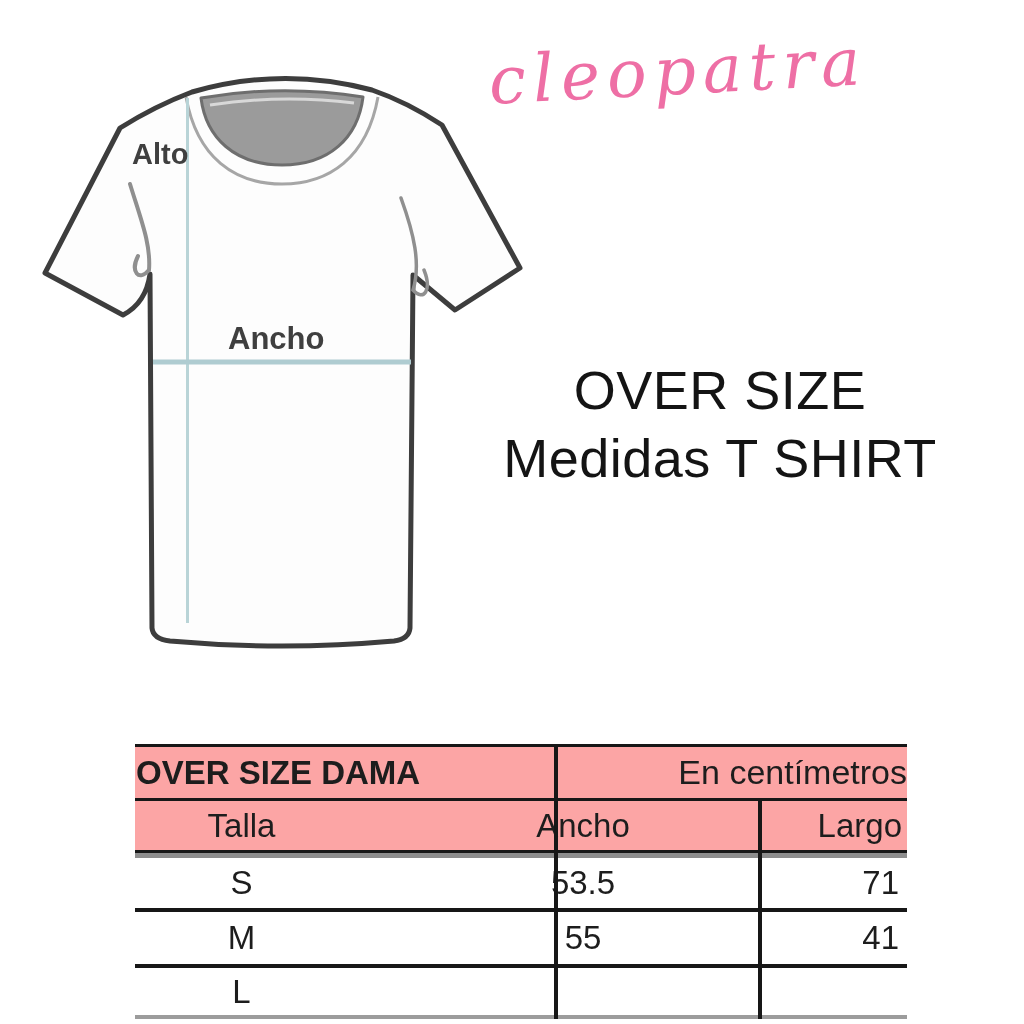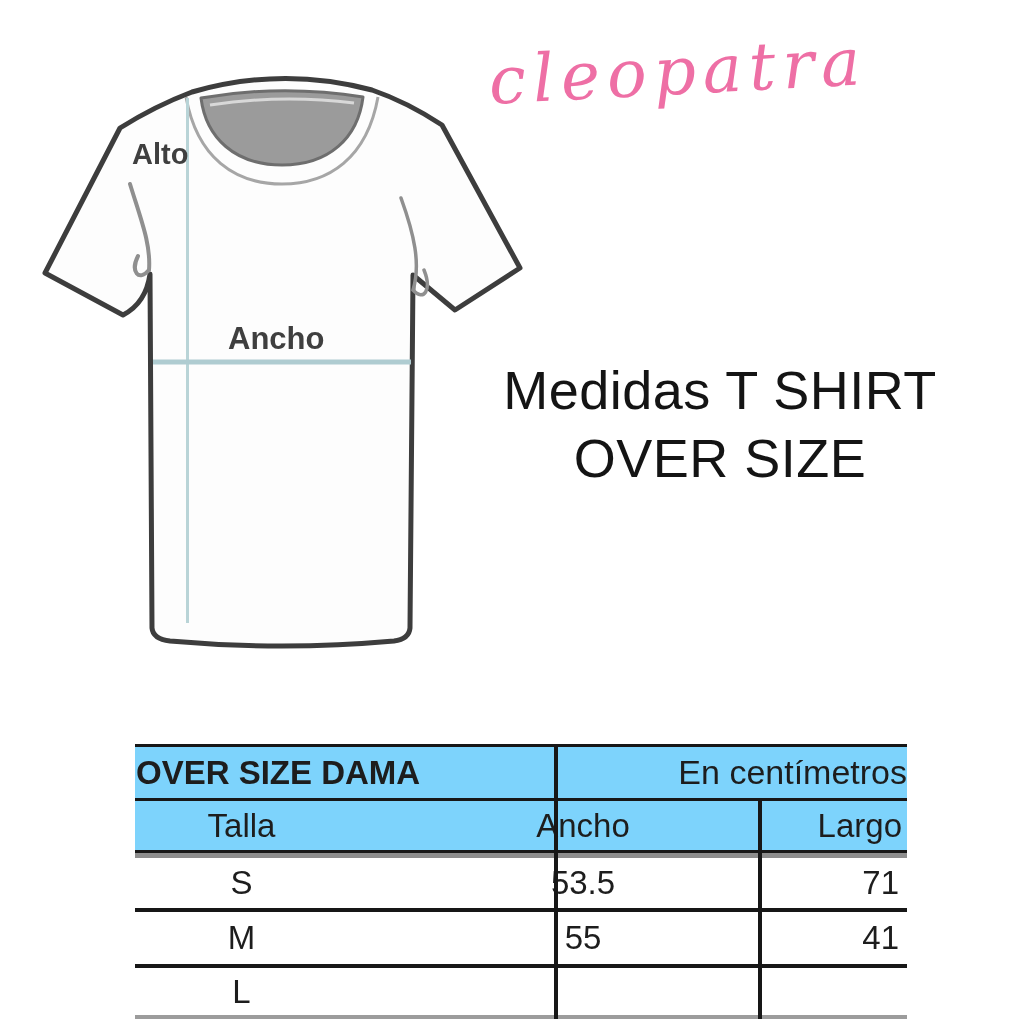--- a/index.html
+++ b/index.html
@@ -26,21 +26,21 @@
     text-align:center;color:#141414;font-size:54px;line-height:68px;
     font-weight:400;letter-spacing:0.5px;white-space:nowrap;
   }
 
   
   .size-table{
     position:absolute;left:135px;top:744px;width:772px;
     border-top:3px solid #171717;color:#1d1d1d;font-size:33px;
   }
   .tr{display:flex;align-items:center;box-sizing:border-box;position:relative;}
-  .tr.hdr{background:#7dd3fc;text-align:center;}
+  .tr.hdr{background:#fca5a5;text-align:center;}
   .r1{height:54px;border-bottom:3px solid #171717;}
   .r2{height:52px;border-bottom:3px solid #171717;}
   .band{height:5px;background:#8d8d8d;}
   .rS{height:54px;border-bottom:4px solid #171717;background:#fff;}
   .rM{height:56px;border-bottom:4px solid #171717;background:#fff;}
   .rL{height:47px;background:#fff;}
   .band2{height:4px;background:#9c9c9c;}
 
   .c1{width:346px;display:flex;justify-content:center;box-sizing:border-box;padding-right:133px;}
   .c2{width:204px;display:flex;justify-content:center;box-sizing:border-box;}
@@ -78,22 +78,22 @@
 
       <line x1="167.5" y1="26" x2="167.5" y2="551" stroke="#b9d4d7" stroke-width="3"></line>
       <line x1="133" y1="290" x2="391" y2="290" stroke="#afccd1" stroke-width="5"></line>
 
       <text x="112" y="92" font-family="Liberation Sans, sans-serif" font-size="29" font-weight="700" fill="#3f3f3f">Alto</text>
       <text x="208" y="277" font-family="Liberation Sans, sans-serif" font-size="31" font-weight="700" fill="#3f3f3f">Ancho</text>
     </svg>
   </div>
 
   <div class="main-title">
+    <div>OVER SIZE</div>
     <div>Medidas T SHIRT</div>
-    <div>OVER SIZE</div>
   </div>
 
   <div class="size-table">
     <div class="tr hdr r1">
       <div class="g-left">OVER SIZE DAMA</div>
       <div class="g-right">En centímetros</div>
     </div>
     <div class="tr hdr r2">
       <div class="c1">Talla</div>
       <div class="c2">Ancho</div>

